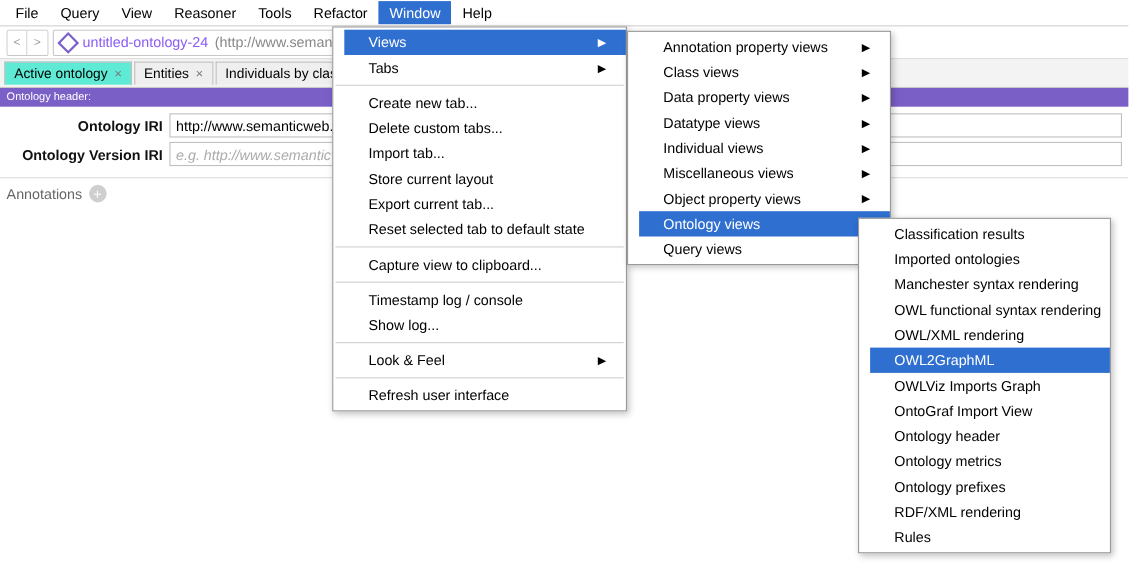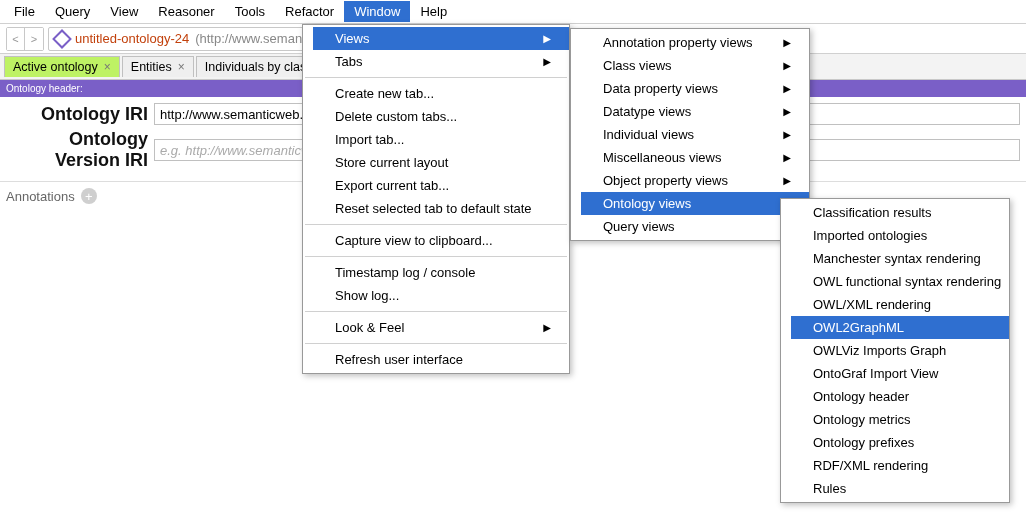--- a/index.html
+++ b/index.html
@@ -71,42 +71,42 @@
   .addr-box {
     flex: 0 0 auto;
     display: flex;
     align-items: center;
     gap: 6px;
     border: 1px solid #c8c8c8;
     padding: 2px 6px;
     height: 24px;
     border-radius: 2px;
   }
-  .addr-title { color: #c2410c; }
+  .addr-title { color: #8b5cf6; }
   .addr-url { color: #888; }
   .tabstrip {
     display: flex;
     align-items: center;
     height: 26px;
     background: #f3f3f3;
     border-bottom: 1px solid #c8c8c8;
     padding: 0 4px;
   }
   .tab {
     display: flex;
     align-items: center;
     gap: 6px;
     padding: 3px 8px;
     border: 1px solid #c0c0c0;
     border-bottom: none;
     margin-right: 2px;
     background: #efefef;
     font-size: 12.5px;
   }
-  .tab.active { background: #bef264; }
+  .tab.active { background: #5eead4; }
   .tab .close { color: #777; font-size: 12px; }
   .section-header {
     background: #7a5fc7;
     color: #fff;
     padding: 3px 6px;
     font-size: 10px;
   }
   .form-area {
     padding: 6px 6px 0 6px;
   }
@@ -114,21 +114,21 @@
     display: flex;
     align-items: center;
     margin-bottom: 4px;
   }
   .form-label {
     width: 148px;
     text-align: right;
     padding-right: 6px;
     font-weight: bold;
     color: #111;
-    font-size: 18px;
+    font-size: 13px;
   }
   .form-input {
     flex: 1;
     border: 1px solid #c0c0c0;
     height: 22px;
     padding: 2px 5px;
     font-size: 13px;
     font-family: inherit;
   }
   .form-input::placeholder { color: #aaa; font-style: italic; }

